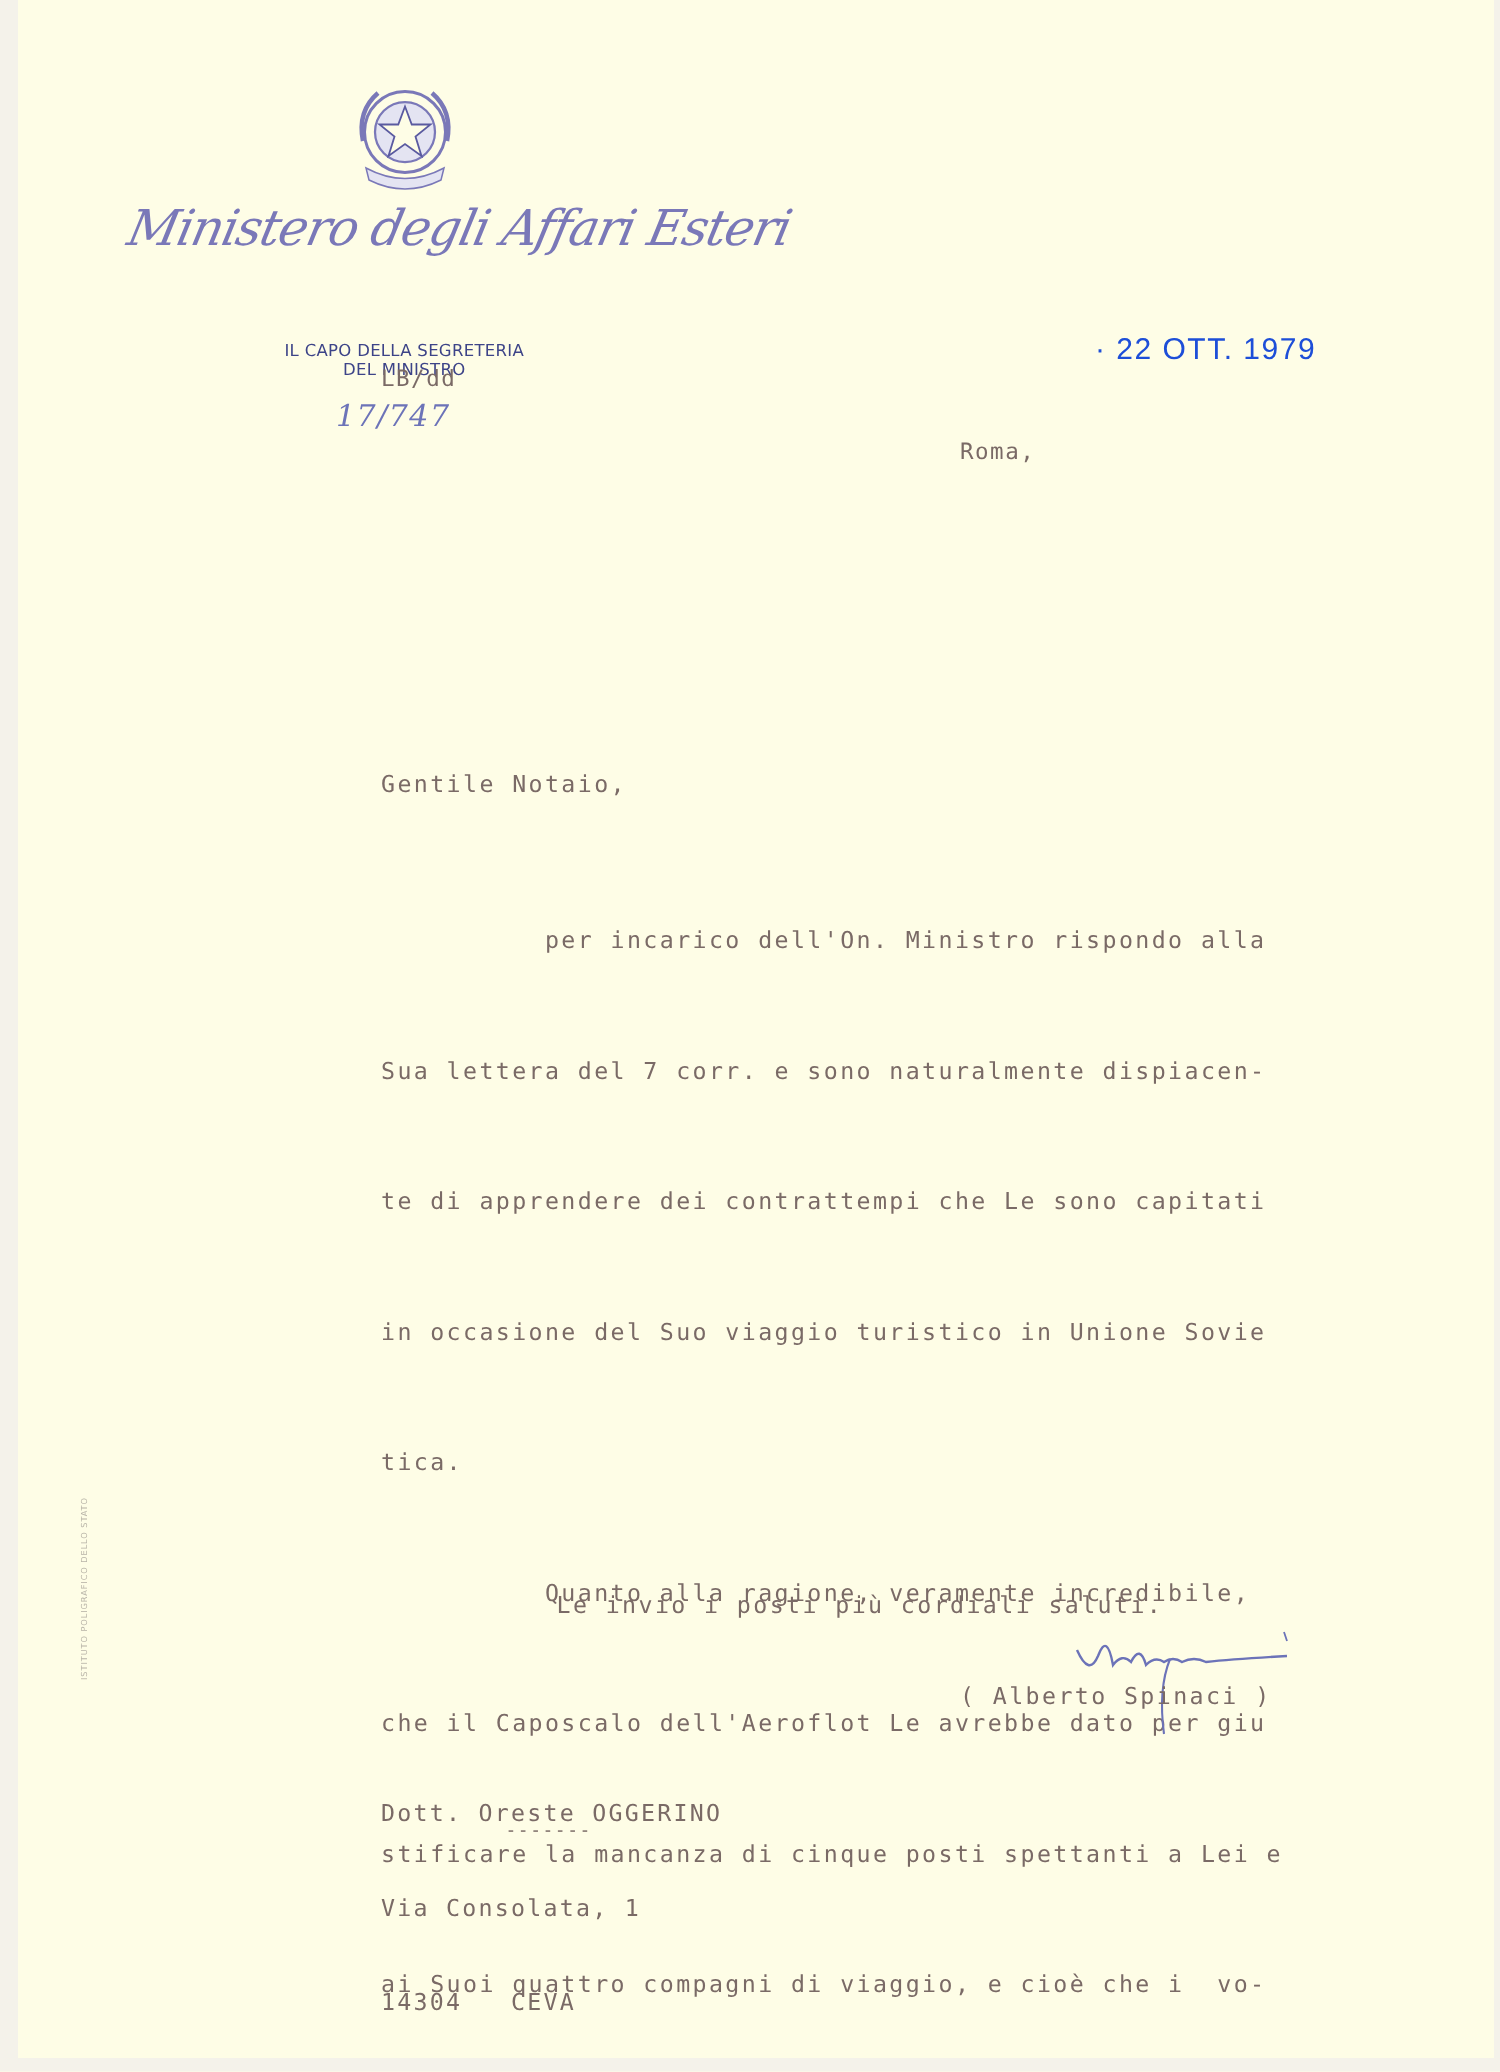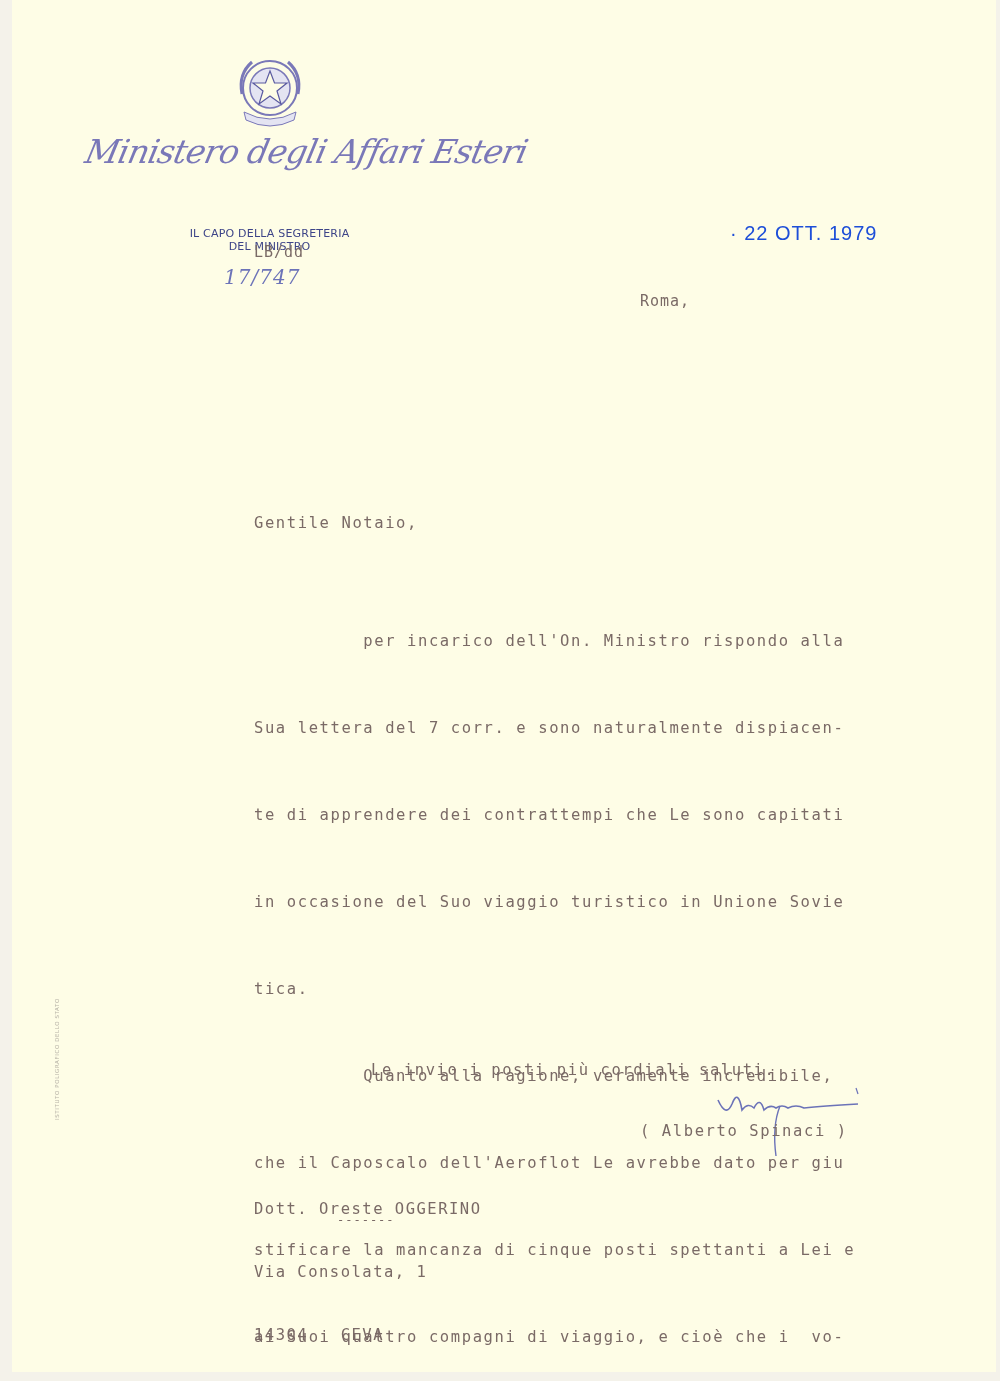--- a/index.html
+++ b/index.html
@@ -40,21 +40,21 @@
     .date-stamp {
       position: absolute; left: 718px; top: 222px;
       font-family: Liberation Sans, sans-serif; font-size: 20px;
       color: #1d4ed8; letter-spacing: 1px;
     }
     .body-text {
       position: absolute; left: 242px; top: 451px; width: 660px;
       font-size: 15.5px; line-height: 29px; letter-spacing: 1.6px; white-space: pre;
     }
     .body-text .line { height: 29px; }
-    .greeting { margin-bottom: 31px; }
+    .greeting { margin-bottom: 17px; }
     .closing-line { position: absolute; left: 359px; top: 1061px; font-size: 15.5px; letter-spacing: 1.6px; }
     .signature-name {
       position: absolute; left: 628px; top: 1122px; font-size: 15.5px; letter-spacing: 1.6px;
     }
     .signature {
       position: absolute; left: 700px; top: 1082px; width: 160px; height: 80px;
     }
     .address {
       position: absolute; left: 242px; top: 1157px; font-size: 15.5px;
       line-height: 21px; letter-spacing: 1.5px; white-space: pre;

